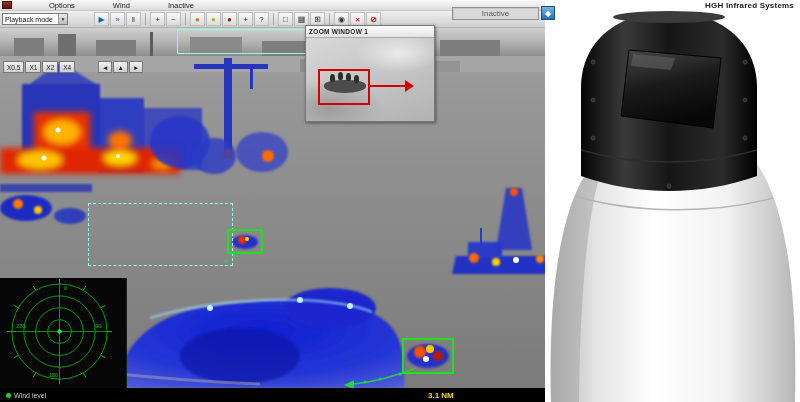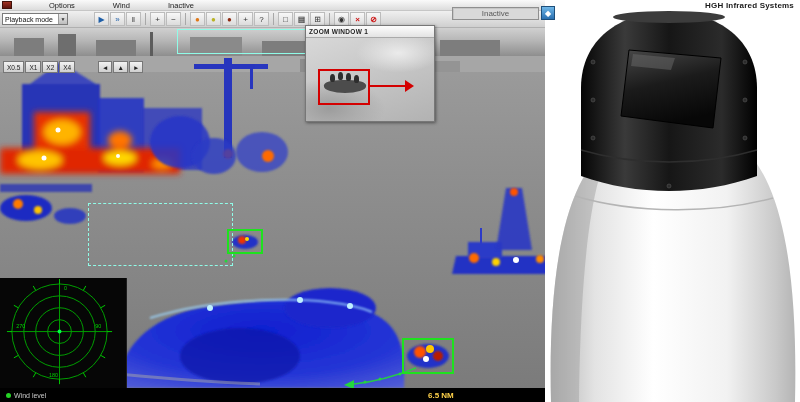--- a/index.html
+++ b/index.html
@@ -390,21 +390,21 @@
     </g>
     <circle cx="60" cy="54" r="2" fill="#00ff44"></circle>
   </svg>
 </div>
 
 <div class="bottom-bar">
   <div class="bb-left">
     <span class="bb-dot"></span>
     <span>Wind level</span>
   </div>
-  <span class="bb-range">6.5 NM</span>
+  <span class="bb-range">3.1 NM</span>
 </div>
 
 <div class="camera-panel">
   <svg viewBox="0 0 255 402">
     <defs>
       <linearGradient id="cgB" x1="0" y1="0" x2="1" y2="0">
         <stop offset="0" stop-color="#b3b3b3"></stop>
           <stop offset="0.18" stop-color="#e3e3e3"></stop>
         <stop offset="0.42" stop-color="#ffffff"></stop>
           <stop offset="0.72" stop-color="#f2f2f2"></stop>

